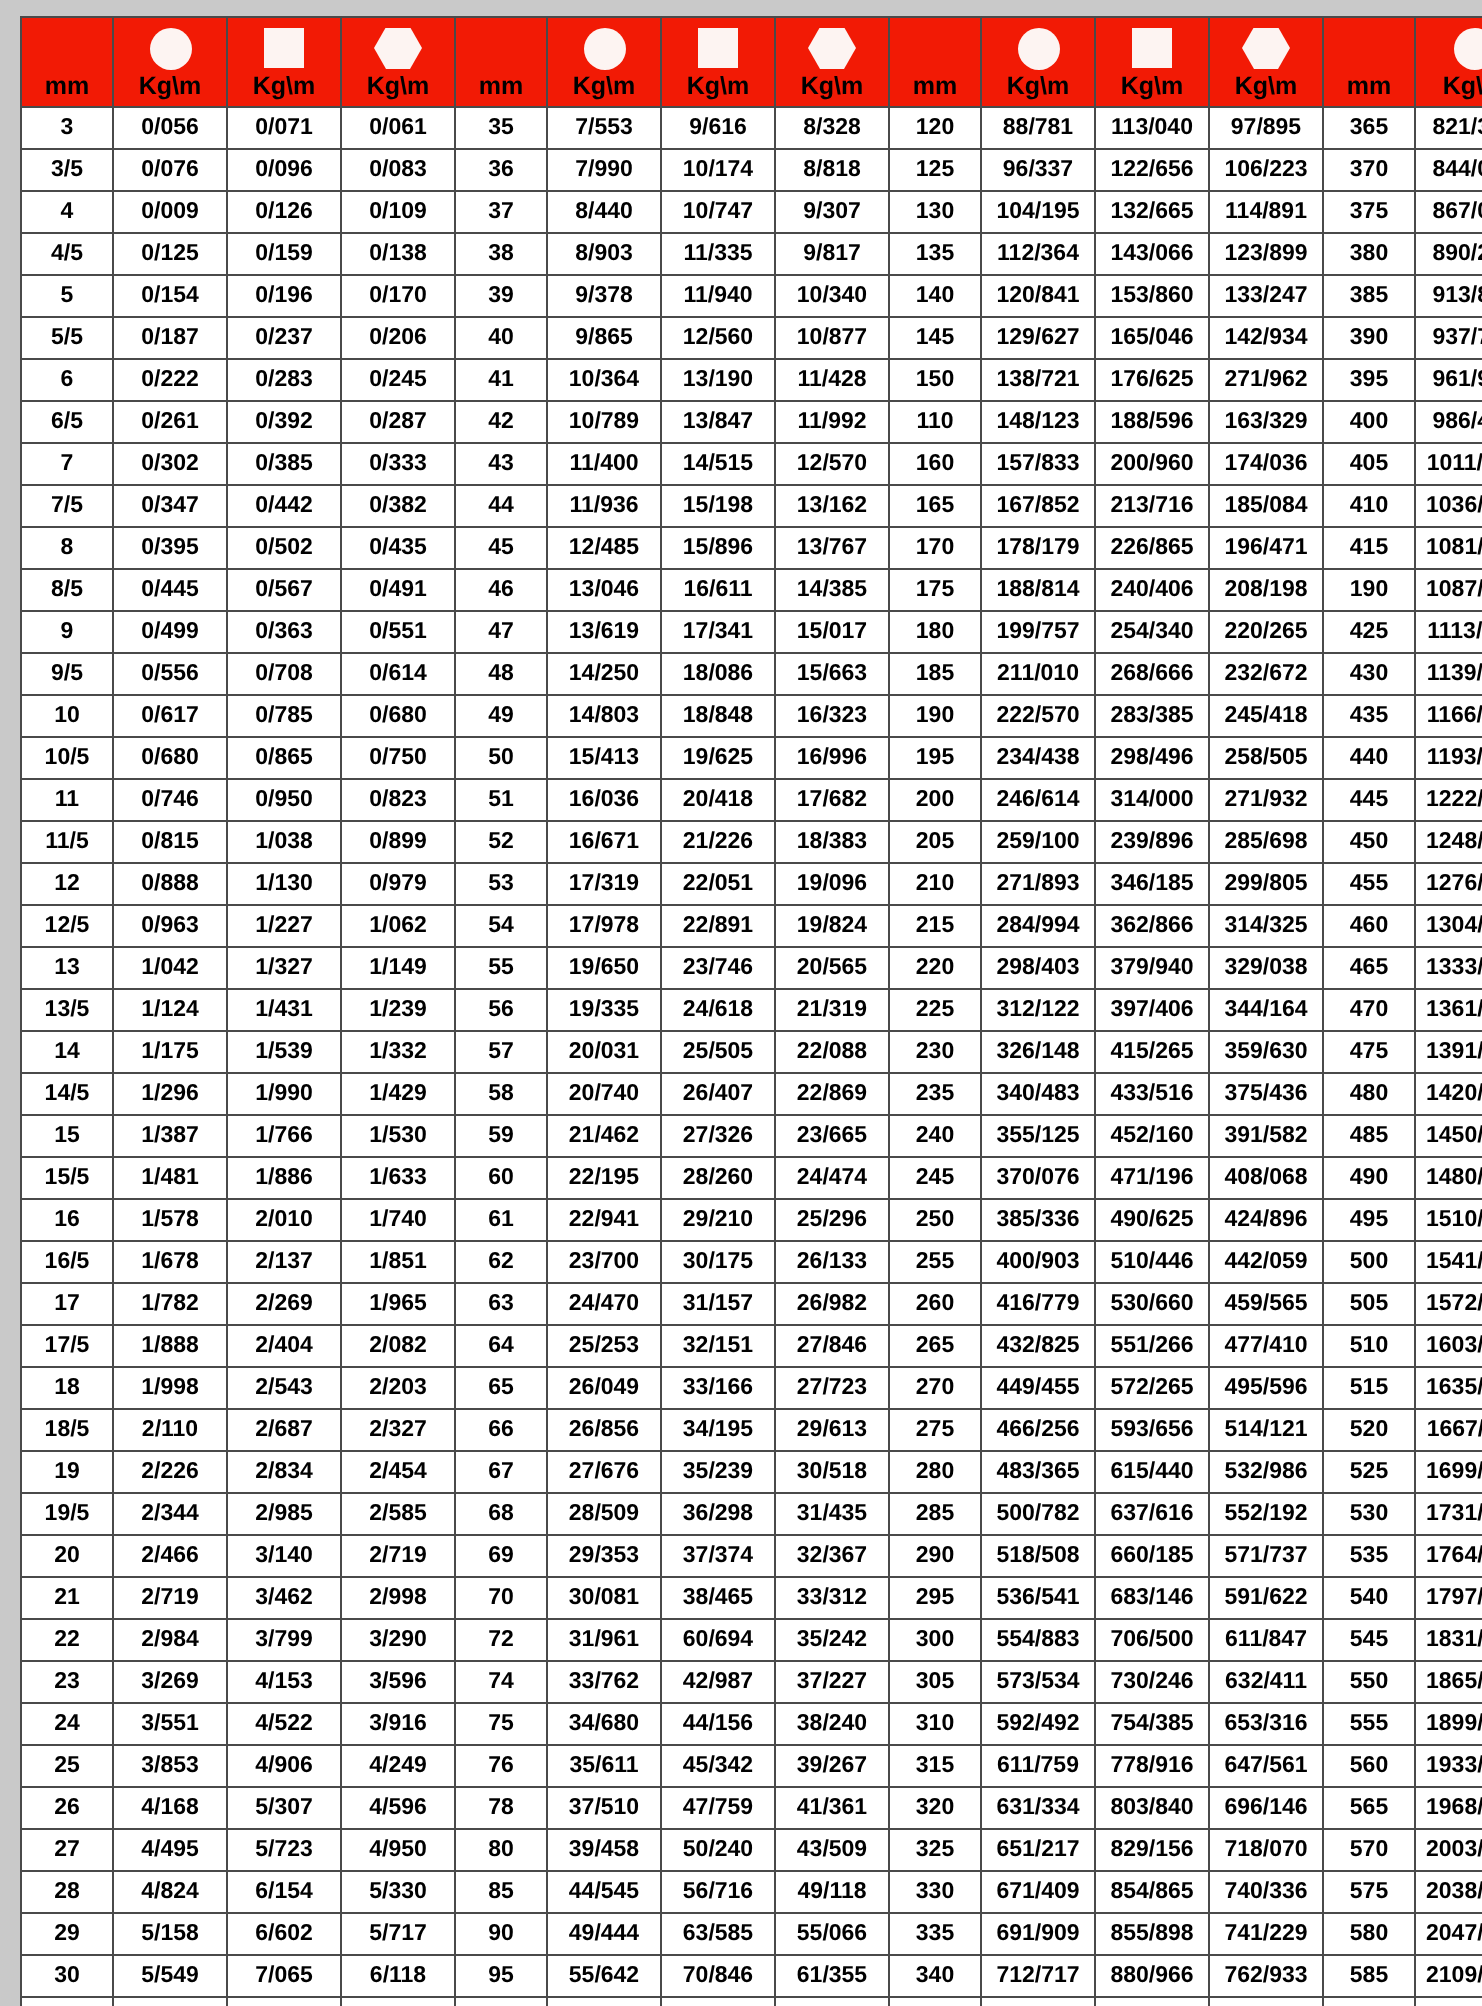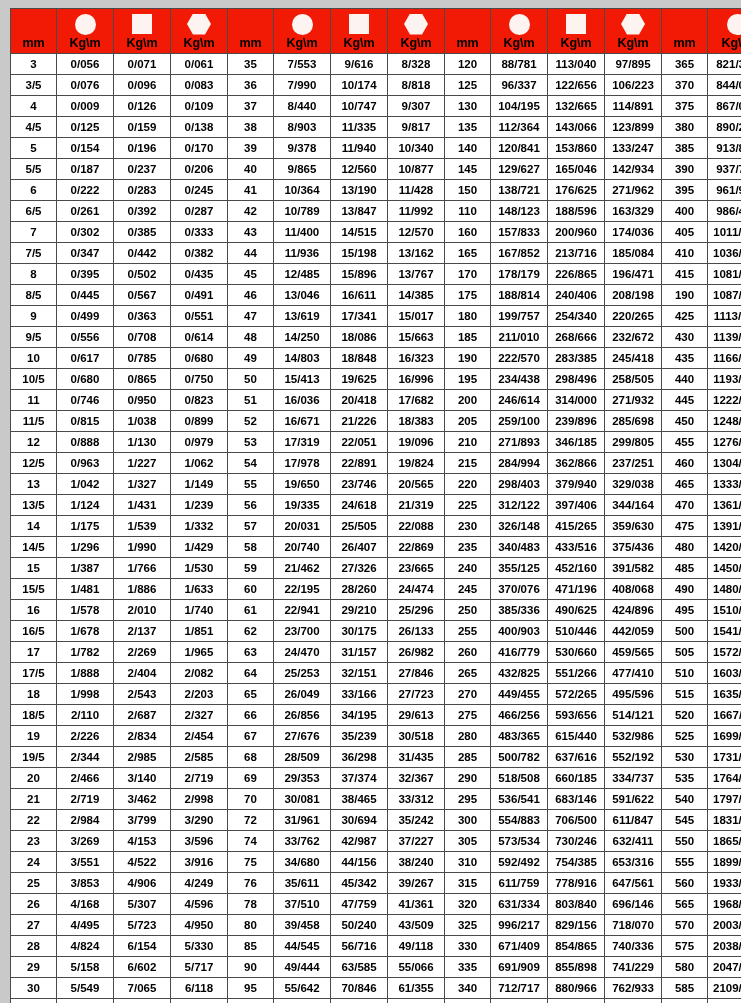--- a/index.html
+++ b/index.html
@@ -535,21 +535,21 @@
           <td class="val-cell">0/963</td>
           <td class="val-cell">1/227</td>
           <td class="val-cell">1/062</td>
           <td class="mm-cell">54</td>
           <td class="val-cell">17/978</td>
           <td class="val-cell">22/891</td>
           <td class="val-cell">19/824</td>
           <td class="mm-cell">215</td>
           <td class="val-cell">284/994</td>
           <td class="val-cell">362/866</td>
-          <td class="val-cell">237/251</td>
+          <td class="val-cell">314/325</td>
           <td class="mm-cell">460</td>
           <td class="val-cell">1304/592</td>
         </tr>
         <tr>
           <td class="mm-cell">13</td>
           <td class="val-cell">1/042</td>
           <td class="val-cell">1/327</td>
           <td class="val-cell">1/149</td>
           <td class="mm-cell">55</td>
           <td class="val-cell">19/650</td>
@@ -775,21 +775,21 @@
           <td class="val-cell">2/466</td>
           <td class="val-cell">3/140</td>
           <td class="val-cell">2/719</td>
           <td class="mm-cell">69</td>
           <td class="val-cell">29/353</td>
           <td class="val-cell">37/374</td>
           <td class="val-cell">32/367</td>
           <td class="mm-cell">290</td>
           <td class="val-cell">518/508</td>
           <td class="val-cell">660/185</td>
-          <td class="val-cell">334/737</td>
+          <td class="val-cell">571/737</td>
           <td class="mm-cell">535</td>
           <td class="val-cell">1764/683</td>
         </tr>
         <tr>
           <td class="mm-cell">21</td>
           <td class="val-cell">2/719</td>
           <td class="val-cell">3/462</td>
           <td class="val-cell">2/998</td>
           <td class="mm-cell">70</td>
           <td class="val-cell">30/081</td>
@@ -802,21 +802,21 @@
           <td class="mm-cell">540</td>
           <td class="val-cell">1797/822</td>
         </tr>
         <tr>
           <td class="mm-cell">22</td>
           <td class="val-cell">2/984</td>
           <td class="val-cell">3/799</td>
           <td class="val-cell">3/290</td>
           <td class="mm-cell">72</td>
           <td class="val-cell">31/961</td>
-          <td class="val-cell">30/694</td>
+          <td class="val-cell">60/694</td>
           <td class="val-cell">35/242</td>
           <td class="mm-cell">300</td>
           <td class="val-cell">554/883</td>
           <td class="val-cell">706/500</td>
           <td class="val-cell">611/847</td>
           <td class="mm-cell">545</td>
           <td class="val-cell">1831/269</td>
         </tr>
         <tr>
           <td class="mm-cell">23</td>
@@ -885,21 +885,21 @@
         <tr>
           <td class="mm-cell">27</td>
           <td class="val-cell">4/495</td>
           <td class="val-cell">5/723</td>
           <td class="val-cell">4/950</td>
           <td class="mm-cell">80</td>
           <td class="val-cell">39/458</td>
           <td class="val-cell">50/240</td>
           <td class="val-cell">43/509</td>
           <td class="mm-cell">325</td>
-          <td class="val-cell">996/217</td>
+          <td class="val-cell">651/217</td>
           <td class="val-cell">829/156</td>
           <td class="val-cell">718/070</td>
           <td class="mm-cell">570</td>
           <td class="val-cell">2003/129</td>
         </tr>
         <tr>
           <td class="mm-cell">28</td>
           <td class="val-cell">4/824</td>
           <td class="val-cell">6/154</td>
           <td class="val-cell">5/330</td>

